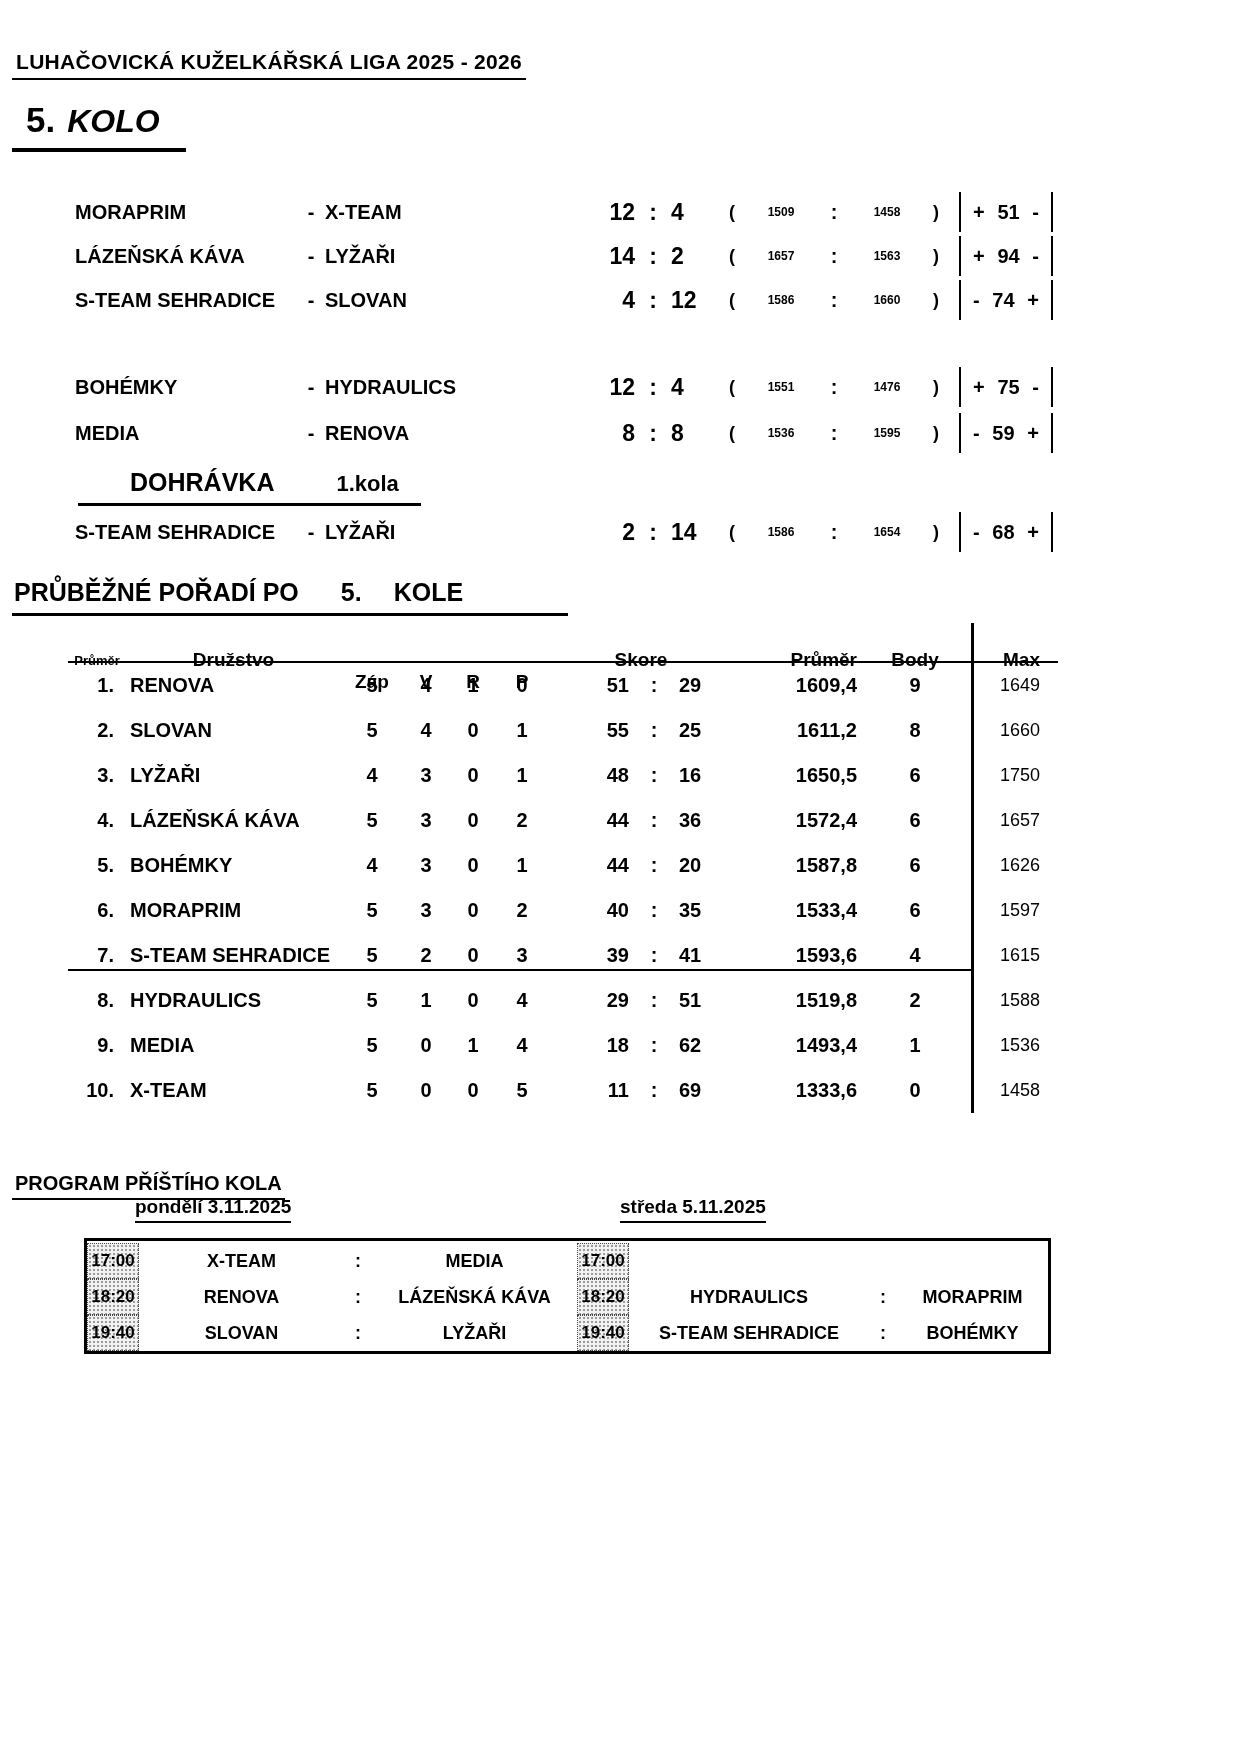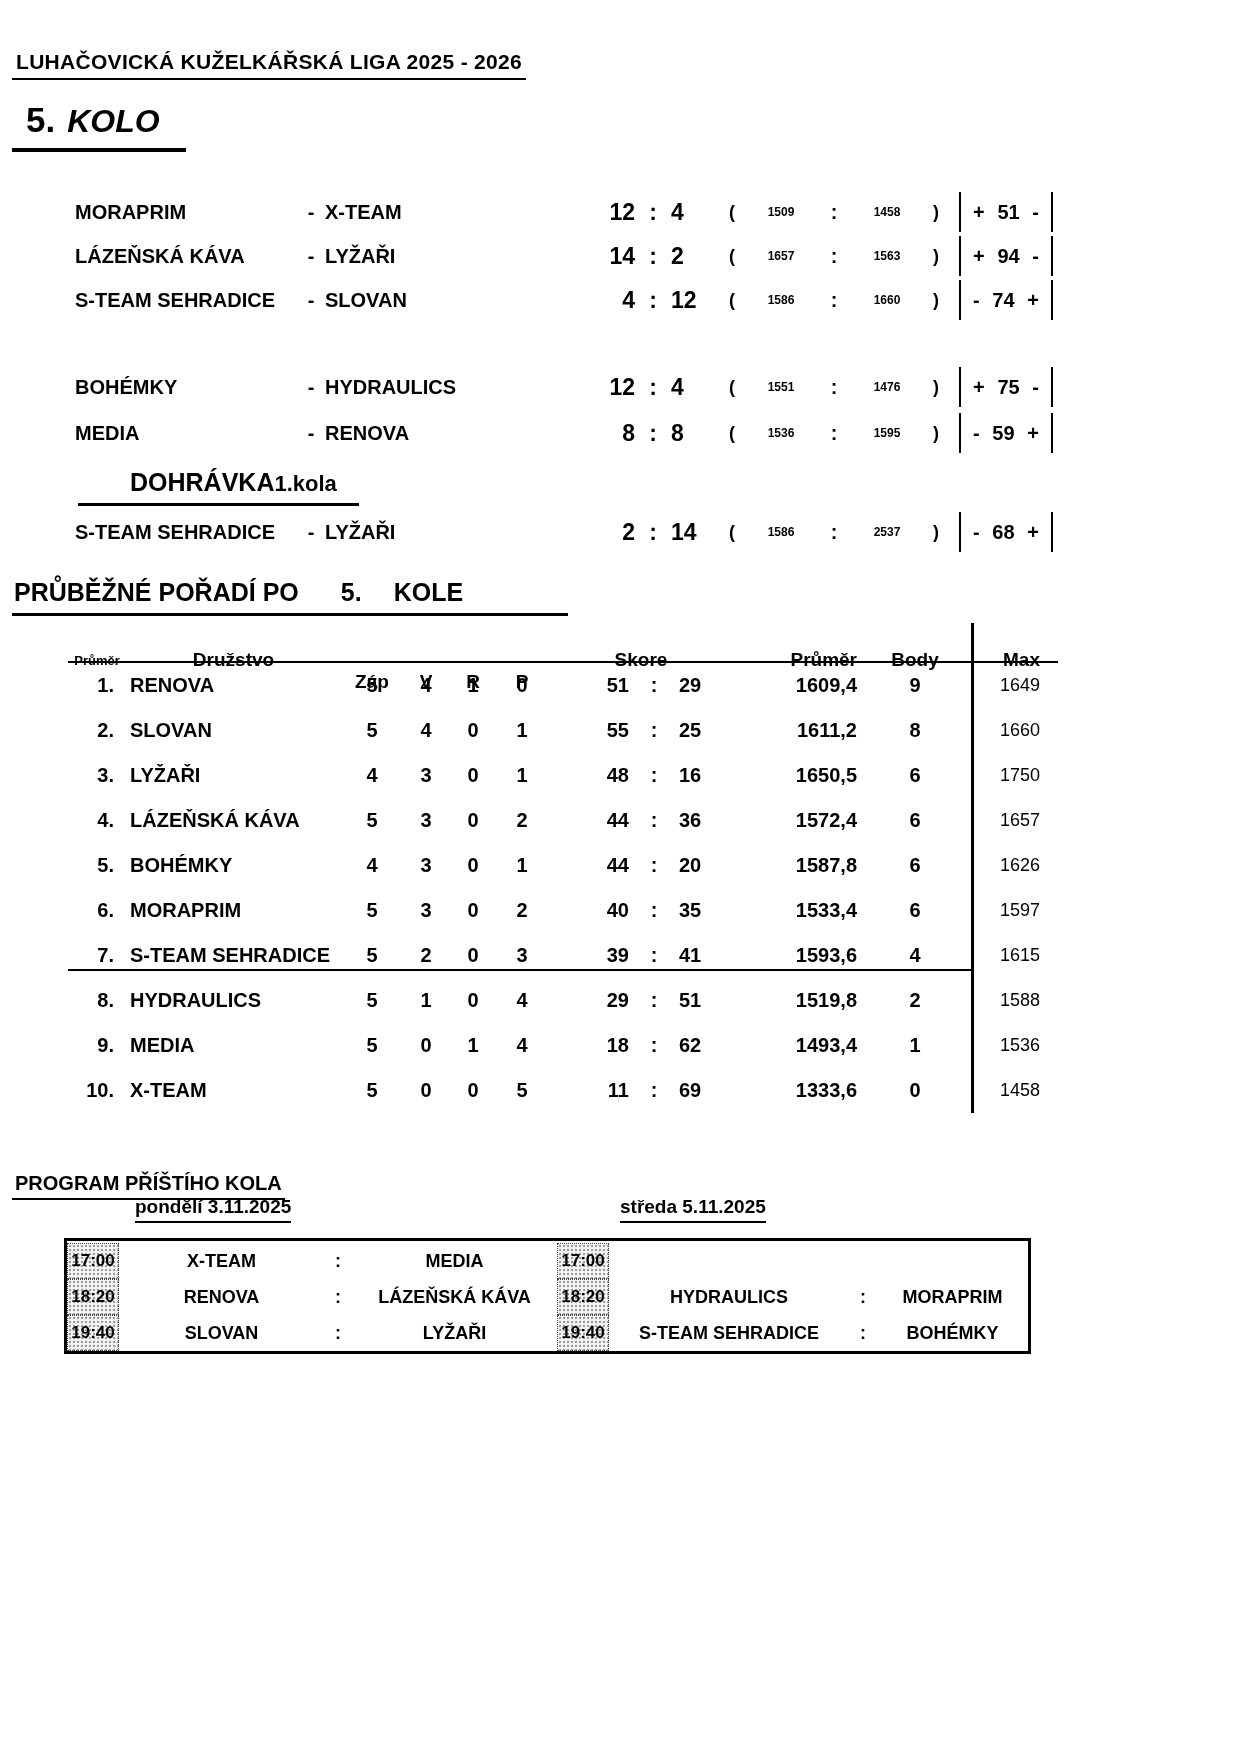--- a/index.html
+++ b/index.html
@@ -24,21 +24,21 @@
   .m-colon { font-size:23px; text-align:center; }
   .m-pts-a { font-size:23px; text-align:left; }
   .m-par { font-size:18px; text-align:center; }
   .m-pins { font-size:12px; text-align:center; }
   .m-colon2 { font-size:20px; text-align:center; }
   .m-diff { margin-left:10px; height:40px; border-left:2.5px solid #000; border-right:2.5px solid #000;
     display:flex; align-items:center; justify-content:space-between; padding:0 12px; font-size:20px; }
 
   .dohravka-head { position:absolute; left:78px; border-bottom:3.5px solid #000; padding:0 22px 6px 52px; }
   .dohravka-title { font-size:25px; }
-  .dohravka-sub { font-size:22px; }
+  .dohravka-sub { font-size:22px; margin-left:62px; }
 
   
   .standings-title { display:inline-block; font-size:25px; border-bottom:3.5px solid #000; padding:0 105px 6px 2px; }
   .st-round { margin-left:42px; }
   .st-suffix { margin-left:32px; }
 
   .stable { position:absolute; left:68px; top:627px; width:990px; }
   .sgrid { display:grid; grid-template-columns:58px 215px 62px 46px 48px 50px 88px 38px 62px 132px 96px 85px; align-items:center; }
   .shead { height:36px; border-bottom:2px solid #000; }
   .shead span { font-size:19px; }
@@ -60,21 +60,21 @@
   .c-avg { text-align:right; padding-right:10px; }
   .c-body { text-align:center; }
   .c-max { text-align:right; padding-right:8px; font-weight:400; font-size:18px !important; }
   .vdivider { position:absolute; top:-4px; bottom:0; left:903px; width:2.5px; background:#000; }
   .hdivider { position:absolute; left:0; top:306px; width:903px; height:0; border-top:2.5px solid #000; }
   .rows-box { position:relative; }
 
   
   .program-title { display:inline-block; font-size:20px; border-bottom:2.5px solid #000; padding:0 3px 3px 3px;margin-top:24px; }
   .date-label { position:absolute; font-size:19px; border-bottom:2.5px solid #000; padding-bottom:3px; }
-  .schedule-box { position:absolute; left:64px; top:1238px; width:967px; height:116px; border:3px solid #000; padding:2px 0; }
+  .schedule-box { position:absolute; left:84px; top:1238px; width:967px; height:116px; border:3px solid #000; padding:2px 0; }
   .prow { display:grid; grid-template-columns:52px 205px 28px 205px 52px 240px 28px 1fr; align-items:stretch; height:36px; }
   .time-cell { border:1.5px dotted #444; font-size:17px; display:flex; align-items:center; justify-content:center;
     background-image:radial-gradient(#9a9a9a 0.9px, transparent 1px); background-size:4px 4px; background-color:#f2f2f2; }
   .p-team { font-size:18px; display:flex; align-items:center; justify-content:center; white-space:nowrap; overflow:hidden; }
   .p-colon { font-size:18px; display:flex; align-items:center; justify-content:center; }
 </style>
 </head>
 <body>
 
 <div class="page">
@@ -189,21 +189,21 @@
   <div class="match-row" style="top:512px;">
     <span class="m-home">S-TEAM SEHRADICE</span>
     <span class="m-dash">-</span>
     <span class="m-away">LYŽAŘI</span>
     <span class="m-pts-h">2</span>
     <span class="m-colon">:</span>
     <span class="m-pts-a">14</span>
     <span class="m-par">(</span>
     <span class="m-pins">1586</span>
     <span class="m-colon2">:</span>
-    <span class="m-pins">2537</span>
+    <span class="m-pins">1654</span>
     <span class="m-par">)</span>
     <span class="m-diff">
       <span>-</span>
       <span>68</span>
       <span>+</span>
     </span>
   </div>
 
   <div class="center-wrap" style="top:578px;">
     <span class="standings-title"><span>PRŮBĚŽNÉ POŘADÍ PO</span><span class="st-round">5.</span><span class="st-suffix">KOLE</span></span>

